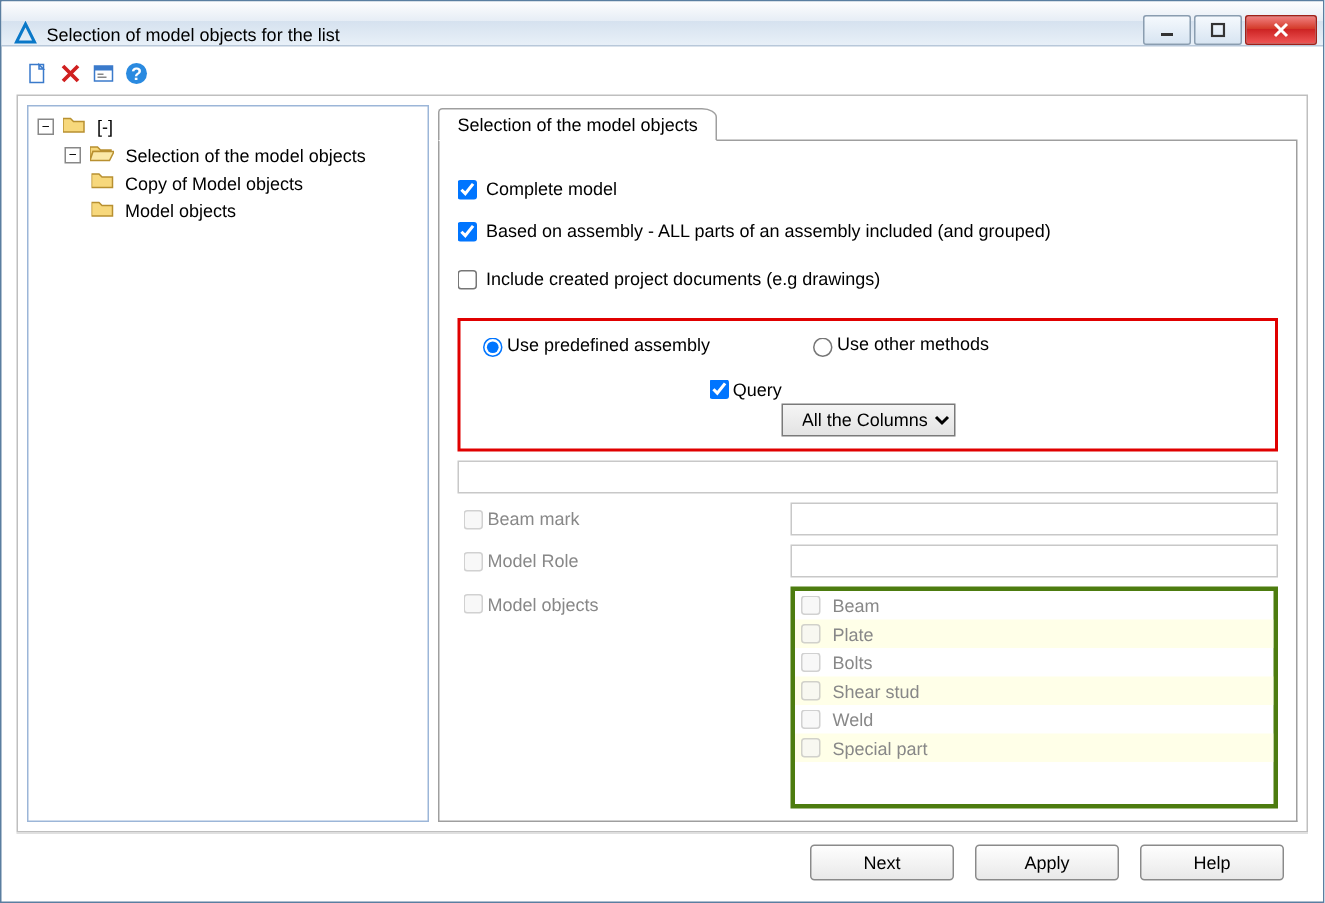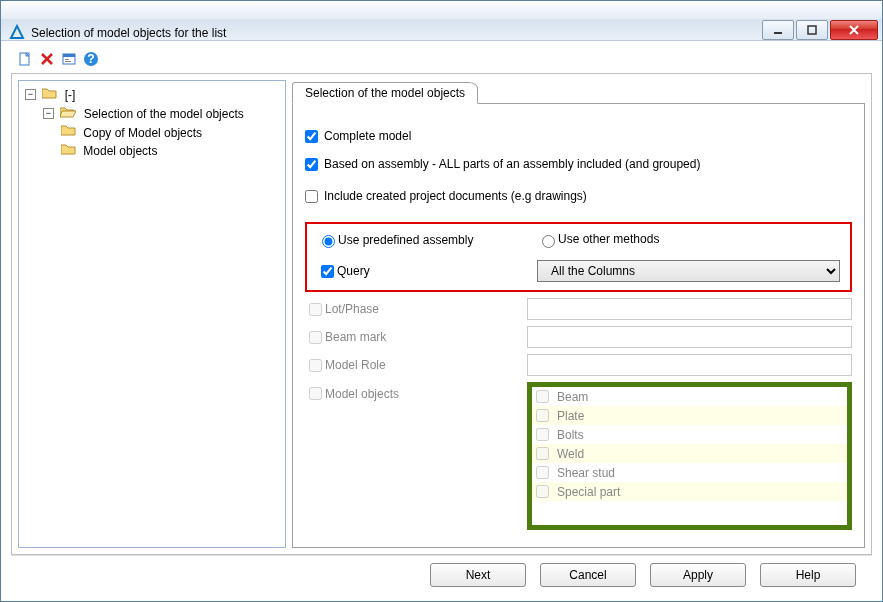--- a/index.html
+++ b/index.html
@@ -124,21 +124,21 @@
     border:1px solid #c8c8c8;
     background:#fff;
   }
   .disabled-row input[type=checkbox] { accent-color:#c8c8c8; }
   .form-row { display:flex; align-items:center; margin-top:6px; }
   .form-row .lab { width: 222px; display:flex; align-items:center; }
   .form-row .ctl { flex:1; }
   
   .listbox {
     width:100%; height: 148px;
-    border:5px solid #4d7c0f;
+    border:3px solid #4d7c0f;
     overflow:auto;
   }
   .listbox .lrow {
     display:flex; align-items:center; height:19px;
     padding-left:4px;
     border-bottom: 0;
   }
   .listbox .lrow:nth-child(even){ background:#ffffe8; }
   .listbox .lrow input { margin:0 8px 0 0; }
   
@@ -289,38 +289,34 @@
             <div class="two-col">
               <div class="left">
                 <input type="radio" name="qmode" checked="" style="">
                 <span>Use predefined assembly</span>
               </div>
               <div class="right">
                 <input type="radio" name="qmode" style="">
                 <span>Use other methods</span>
               </div>
             </div>
-            <div class="two-col" style="margin-top:12px;">
+            <div class="two-col" style="margin-top:12px;flex-direction:column;">
               <div class="left">
                 <input type="checkbox" checked="" style="">
                 <span>Query</span>
               </div>
               <div class="right">
                 <select class="combo">
                   <option>All the Columns</option>
                 </select>
               </div>
             </div>
           </div>
 
           <div class="form-row disabled-row">
-            <div class="lab">
-              <input type="checkbox" disabled="" style="">
-              <span>Lot/Phase</span>
-            </div>
             <div class="ctl"><input type="text" disabled="" style=""></div>
           </div>
           <div class="form-row disabled-row">
             <div class="lab">
               <input type="checkbox" disabled="" style="">
               <span>Beam mark</span>
             </div>
             <div class="ctl"><input type="text" disabled="" style=""></div>
           </div>
           <div class="form-row disabled-row">
@@ -344,38 +340,37 @@
                 <div class="lrow">
                     <input type="checkbox" disabled="" style="">
                     <span>Plate</span>
                   </div>
                 <div class="lrow">
                     <input type="checkbox" disabled="" style="">
                     <span>Bolts</span>
                   </div>
                 <div class="lrow">
                     <input type="checkbox" disabled="" style="">
+                    <span>Shear stud</span>
+                  </div>
+                <div class="lrow">
+                    <input type="checkbox" disabled="" style="">
                     <span>Weld</span>
-                  </div>
-                <div class="lrow">
-                    <input type="checkbox" disabled="" style="">
-                    <span>Shear stud</span>
                   </div>
                 <div class="lrow">
                     <input type="checkbox" disabled="" style="">
                     <span>Special part</span>
                   </div>
               </div>
             </div>
           </div>
 
         </div>
       </div>
     </div>
 
     <div class="bottom-bar">
       <button class="btn">Next</button>
-      <button class="btn">Cancel</button>
       <button class="btn">Apply</button>
       <button class="btn">Help</button>
     </div>
   </div>
 </div>
 
 </body></html>

